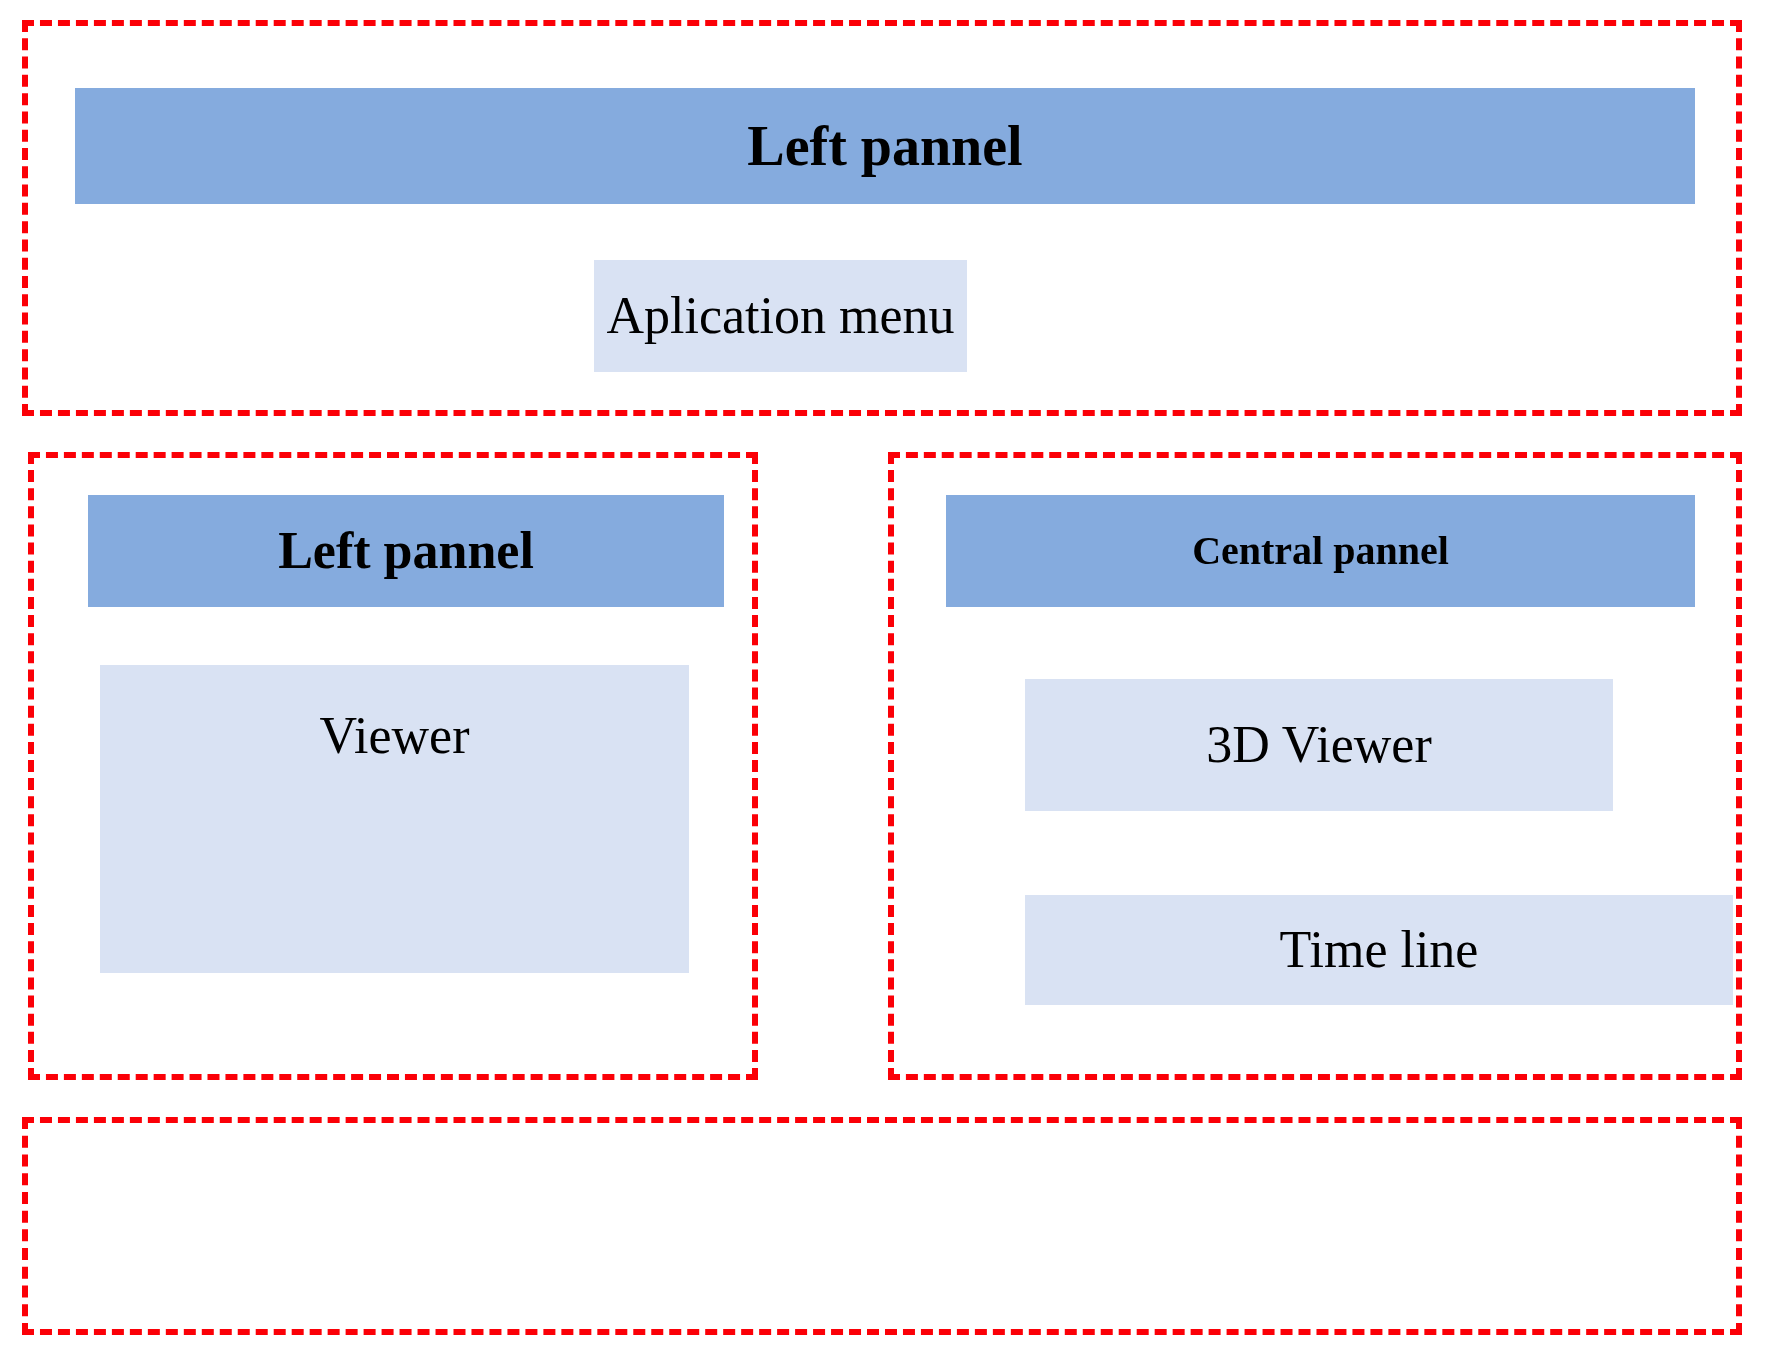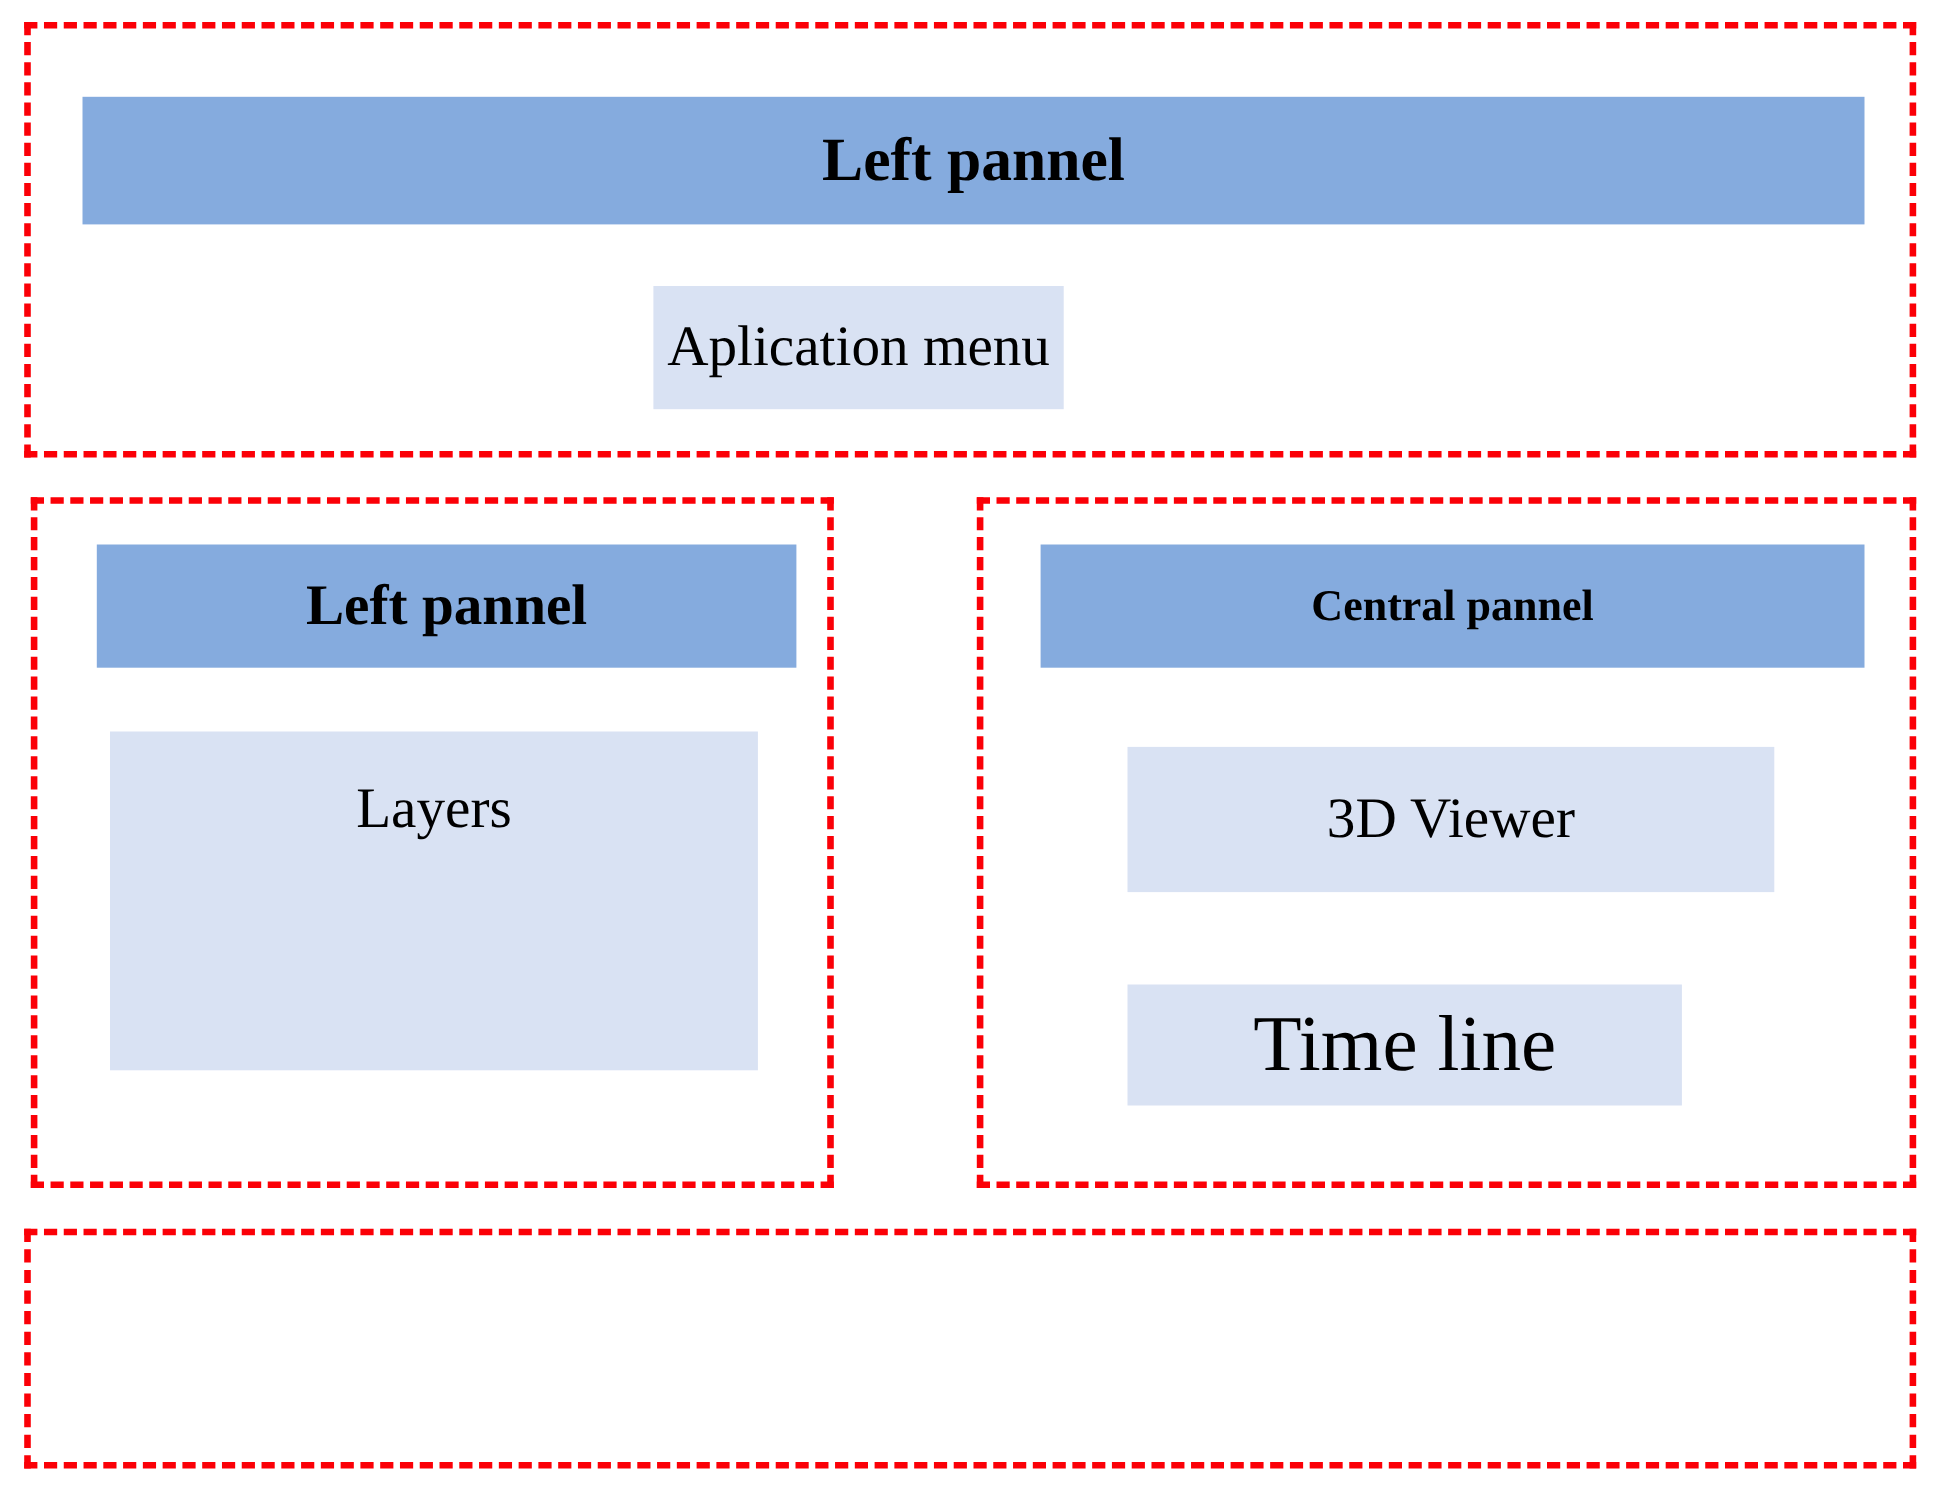--- a/index.html
+++ b/index.html
@@ -59,21 +59,21 @@
 
   #box-upper-pannel   { left: 75px;   top: 88px;   width: 1620px; height: 116px; font-size: 56px; }
   #box-app-menu       { left: 594px;  top: 240px;  width: 373px;  height: 112px; font-size: 52px; margin-top: 20px; }
 
   #box-left-pannel    { left: 88px;   top: 495px;  width: 636px;  height: 112px; font-size: 52px; }
   #box-layers         { left: 100px;  top: 665px;  width: 589px;  height: 308px; font-size: 52px;
                         align-items: flex-start; padding-top: 44px; }
 
   #box-central-pannel { left: 946px;  top: 495px;  width: 749px;  height: 112px; font-size: 40px; }
   #box-3d-viewer      { left: 1025px; top: 679px;  width: 588px;  height: 132px; font-size: 52px; }
-  #box-time-line      { left: 1025px; top: 895px;  width: 504px;  height: 110px; font-size: 72px; align-items: center; }
+  #box-time-line      { left: 1025px; top: 895px;  width: 708px;  height: 110px; font-size: 52px; align-items: center; }
 
   #box-lower-pannel   { left: 75px;   top: 1180px; width: 1620px; height: 114px; font-size: 56px; }
 </style>
 </head>
 <body>
 
 <div id="canvas">
 
   <div class="region" id="region-upper"></div>
   <div class="box box-header" id="box-upper-pannel">
@@ -81,21 +81,21 @@
   </div>
   <div class="box box-sub" id="box-app-menu">
     <span>Aplication menu</span>
   </div>
 
   <div class="region" id="region-left"></div>
   <div class="box box-header" id="box-left-pannel">
     <span>Left pannel</span>
   </div>
   <div class="box box-sub" id="box-layers">
-    <span>Layers</span>
+    <span>Viewer</span>
   </div>
 
   <div class="region" id="region-center"></div>
   <div class="box box-header" id="box-central-pannel">
     <span>Central pannel</span>
   </div>
   <div class="box box-sub" id="box-3d-viewer">
     <span>3D Viewer</span>
   </div>
   <div class="box box-sub" id="box-time-line">

